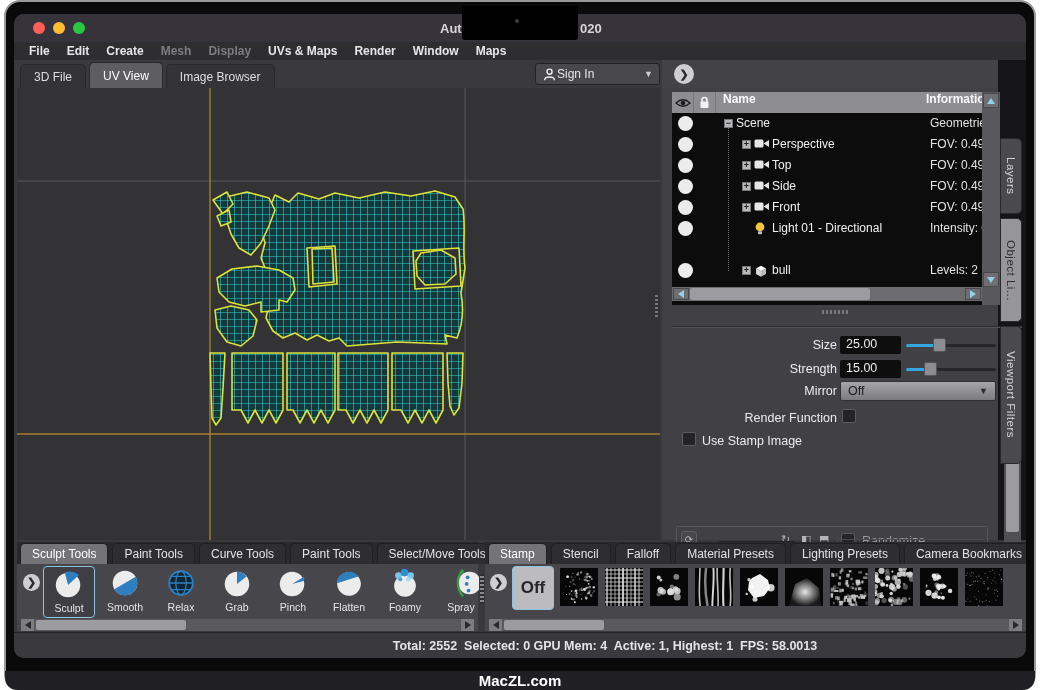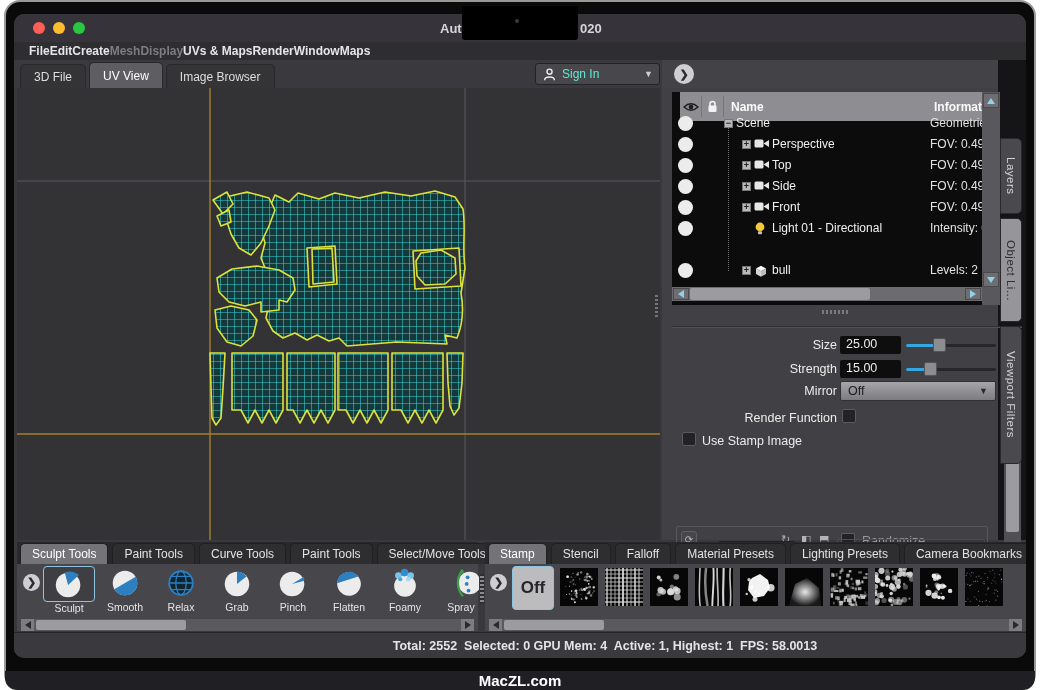--- a/index.html
+++ b/index.html
@@ -13,45 +13,45 @@
     background:#0a0a0a; border:2px solid #999; border-radius:16px; }
   
   .app-window { position:absolute; left:14px; top:14px; width:1012px; height:644px;
     background:#39393d; border-radius:10px; overflow:hidden; }
   .titlebar { position:absolute; left:0; top:0; width:1012px; height:28px; background:#37333b; }
   .traffic { position:absolute; top:8px; width:12px; height:12px; border-radius:50%; }
   .title-txt { position:absolute; top:7px; font-size:13px; font-weight:bold; color:#d6d6d8; }
   .censor { position:absolute; left:462px; top:6px; width:116px; height:34px; background:#000; border-radius:3px; z-index:50; }
   .censor .dot { position:absolute; left:53px; top:13px; width:4px; height:4px; border-radius:50%; background:#3c3c3c; }
   .menubar { position:absolute; left:0; top:28px; width:1012px; height:18px; background:#2e2e31;
-    display:flex; align-items:center; padding-left:15px; }
+    display:flex; align-items:center; gap:17px; padding-left:15px; }
   .menu-item { font-size:12px; font-weight:bold; color:#e6e6e8; white-space:nowrap; }
   .menu-item.disabled { color:#7d7d80; }
   .tabbar { position:absolute; left:0; top:46px; width:648px; height:28px; background:#3a3a3e;
     display:flex; align-items:flex-end; padding-left:6px; }
   .vtab { height:24px; padding:0 13px; display:flex; align-items:center; font-size:12px; color:#dedee0;
     background:#343437; border:1px solid #28282b; border-bottom:none; border-radius:5px 5px 0 0; margin-right:3px; }
   .vtab.active { background:#5d5d62; color:#fff; height:26px; }
   .signin { position:absolute; left:521px; top:49px; width:125px; height:22px; background:#48484c;
     border:1px solid #232326; border-radius:3px; display:flex; align-items:center; padding:0 6px; }
-  .signin .lbl { font-size:12px; color:#5eead4; margin-left:5px; }
+  .signin .lbl { font-size:12px; color:#e5e5e5; }
   .signin .chev { margin-left:auto; color:#cfcfcf; font-size:9px; }
   .topstrip-right { position:absolute; left:648px; top:46px; width:364px; height:28px; background:#434347; }
   .fwd-btn { width:20px; height:20px; border-radius:50%; background:#cfcfd1; color:#2c2c2e;
     display:flex; align-items:center; justify-content:center; font-size:11px; font-weight:bold; }
   
   .viewport { position:absolute; left:3px; top:74px; width:643px; height:452px; background:#333336; overflow:hidden; }
   .vp-dots { position:absolute; right:2px; top:205px; width:3px; height:26px;
     background:repeating-linear-gradient(#333336 0 2px, #77777a 2px 4px); }
   
   .right-panel { position:absolute; left:648px; top:74px; width:364px; height:452px; background:#414044; }
   .side-black { position:absolute; left:336px; top:-28px; width:28px; height:480px; background:#151517; }
   .tree-panel { position:absolute; left:10px; top:4px; width:328px; height:213px; background:#0c0c0d; overflow:hidden; }
-  .tree-header { position:absolute; left:0; top:0; width:310px; height:29px; background:#8e8e92;
-    display:flex; align-items:center; color:#fafafa; font-size:12px; font-weight:bold;margin-left:8px; }
+  .tree-header { position:absolute; left:0; top:0; width:310px; height:21px; background:#8e8e92;
+    display:flex; align-items:flex-start; color:#fafafa; font-size:12px; font-weight:bold; }
   .tree-hcell { border-right:1px solid #77777b; height:21px; display:flex; align-items:center; justify-content:center; }
   .tree-rows { position:absolute; left:0; top:21px; width:310px; height:169px; }
   .tree-row { position:absolute; left:0; width:310px; height:21px; }
   .tree-row .vis { position:absolute; left:6px; top:3px; width:15px; height:15px; border-radius:50%; background:#ececec; }
   .tree-row .tgl { position:absolute; top:6px; width:9px; height:9px; background:#b9b9bb; border:1px solid #77777a;
     font-size:9px; line-height:7px; text-align:center; color:#222; font-weight:bold; }
   .tree-row .lbl { position:absolute; top:3px; font-size:12px; color:#f0f0f0; white-space:nowrap; }
   .tree-row .info { position:absolute; left:258px; top:3px; font-size:12px; color:#e2e2e2; white-space:nowrap; }
   .tree-guide { position:absolute; left:56px; top:8px; height:150px; border-left:1px dotted #6e6e70; }
   .scroll-col { position:absolute; left:310px; top:0; width:18px; height:213px; background:#59595d; }
@@ -96,21 +96,21 @@
     font-size:11.5px; color:#d2d2d4; letter-spacing:0.5px; }
   .side-tab.active { background:#96969a; color:#303032; }
   
   .tray { position:absolute; top:528px; height:89px; background:#47474b; }
   .tray-tabs { position:absolute; left:0; top:0; right:0; height:22px; background:#29292c; display:flex; align-items:flex-end; padding-left:3px; }
   .ttab { height:21px; padding:0 11px; display:flex; align-items:center; font-size:12px; color:#e2e2e4;
     background:#2e2e31; border:1px solid #202023; border-bottom:none; border-radius:5px 5px 0 0; margin-right:4px; white-space:nowrap; }
   .ttab.active { background:#737378; color:#ffffff; }
   .tray-scroll { position:absolute; left:4px; right:4px; top:77px; height:12px; background:#5a5a5e; border-radius:2px; }
   .tray-scroll .arrow { position:absolute; top:0; width:13px; height:12px; background:#7d7d81; display:flex; align-items:center; justify-content:center; }
-  .tool-cell { position:absolute; top:24px; width:52px; height:36px; display:flex; flex-direction:column; align-items:center;text-align:right; }
+  .tool-cell { position:absolute; top:24px; width:52px; height:52px; display:flex; flex-direction:column; align-items:center;text-align:right; }
   .tool-cell.selected { border:1px solid #8ec4e2; border-radius:4px; background:#3e3e43; }
   .tool-lbl { font-size:10.5px; color:#e4e4e6; margin-top:1px; }
   .stamp-thumb { position:absolute; top:26px; width:38px; height:38px; background:#070707; overflow:hidden; }
   .off-btn { position:absolute; left:27px; top:24px; width:42px; height:44px; border:1px solid #8ec4e2; border-radius:4px;
     background:#bcbcbe; color:#26262a; font-size:17px; font-weight:bold; display:flex; align-items:center; justify-content:center; }
   .tray-dots { position:absolute; left:466px; top:560px; width:4px; height:30px;
     background:repeating-linear-gradient(#2d2d30 0 2px, #8a8a8e 2px 4px); }
   
   .statusbar { position:absolute; left:0; top:618px; width:1012px; height:26px; background:#3a3a3e;
     border-top:1px solid #252528; display:flex; align-items:center; justify-content:center; padding-left:170px; }

